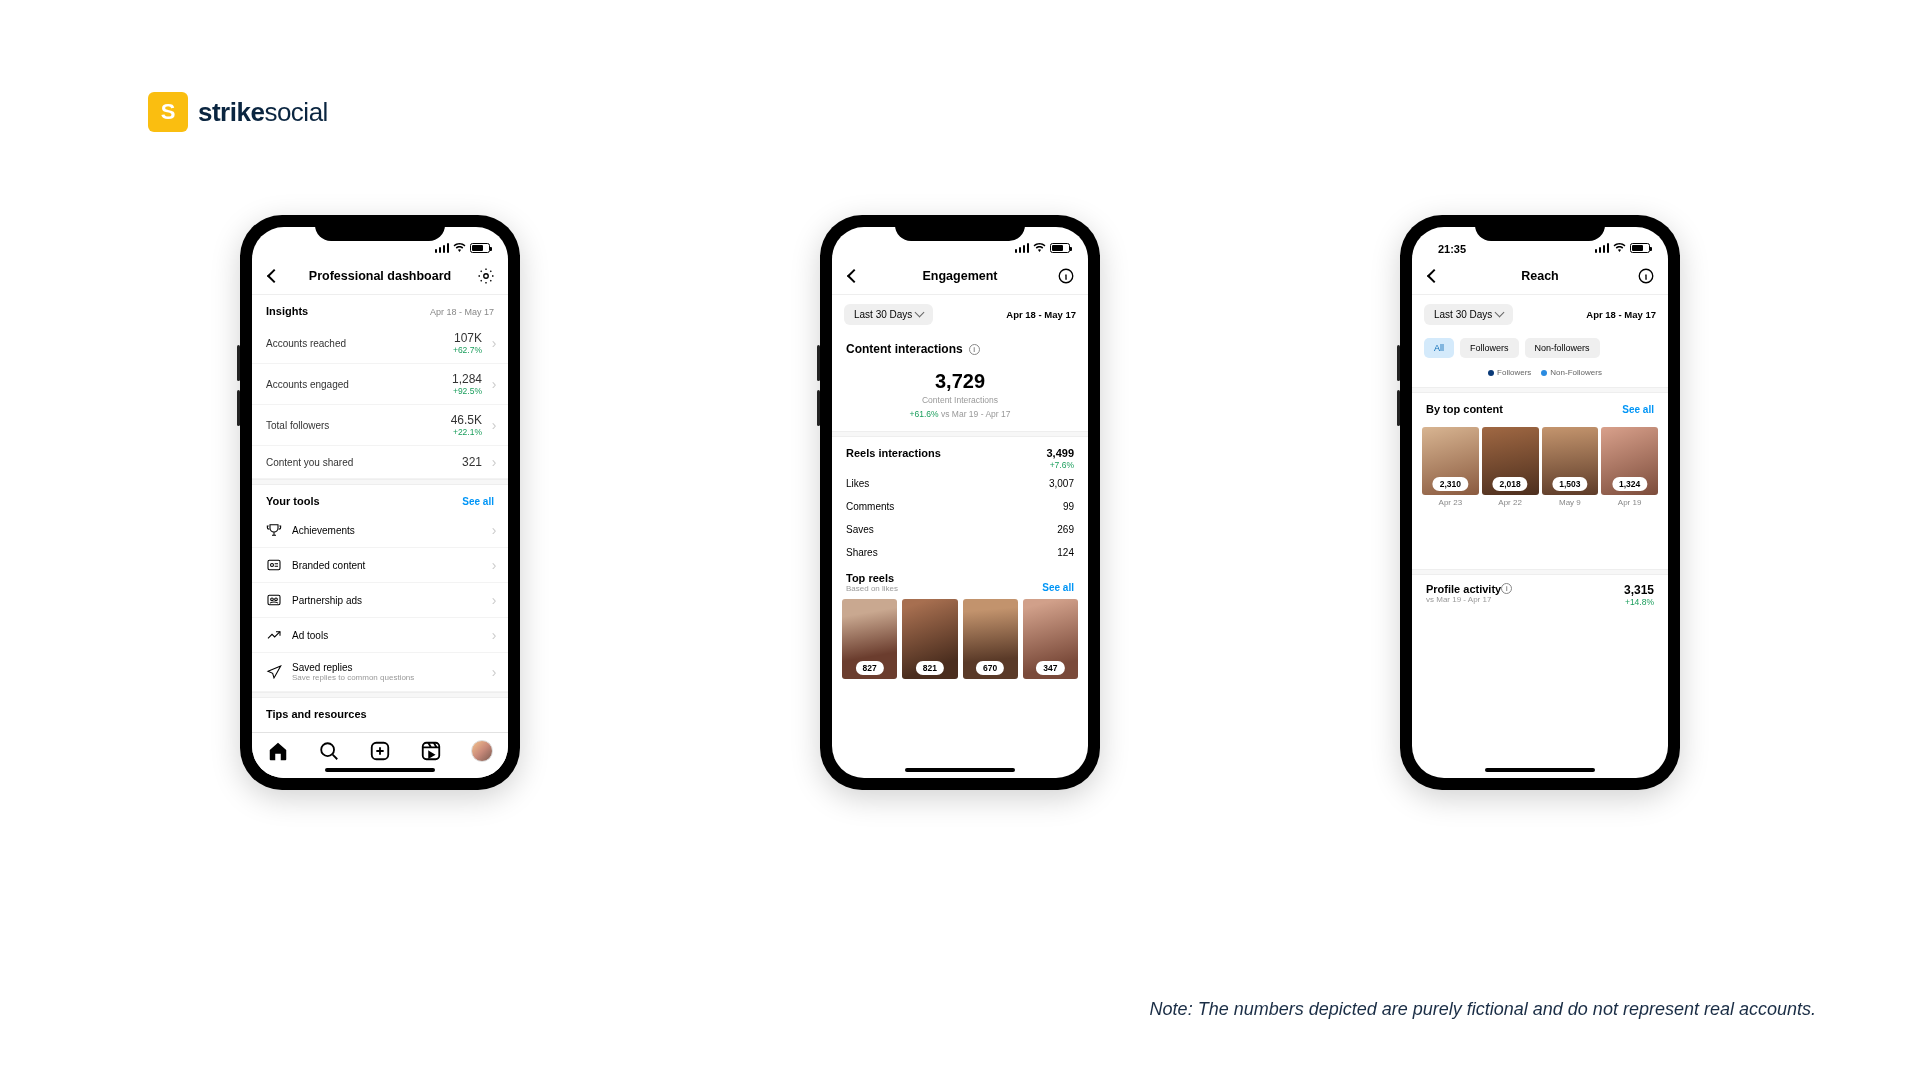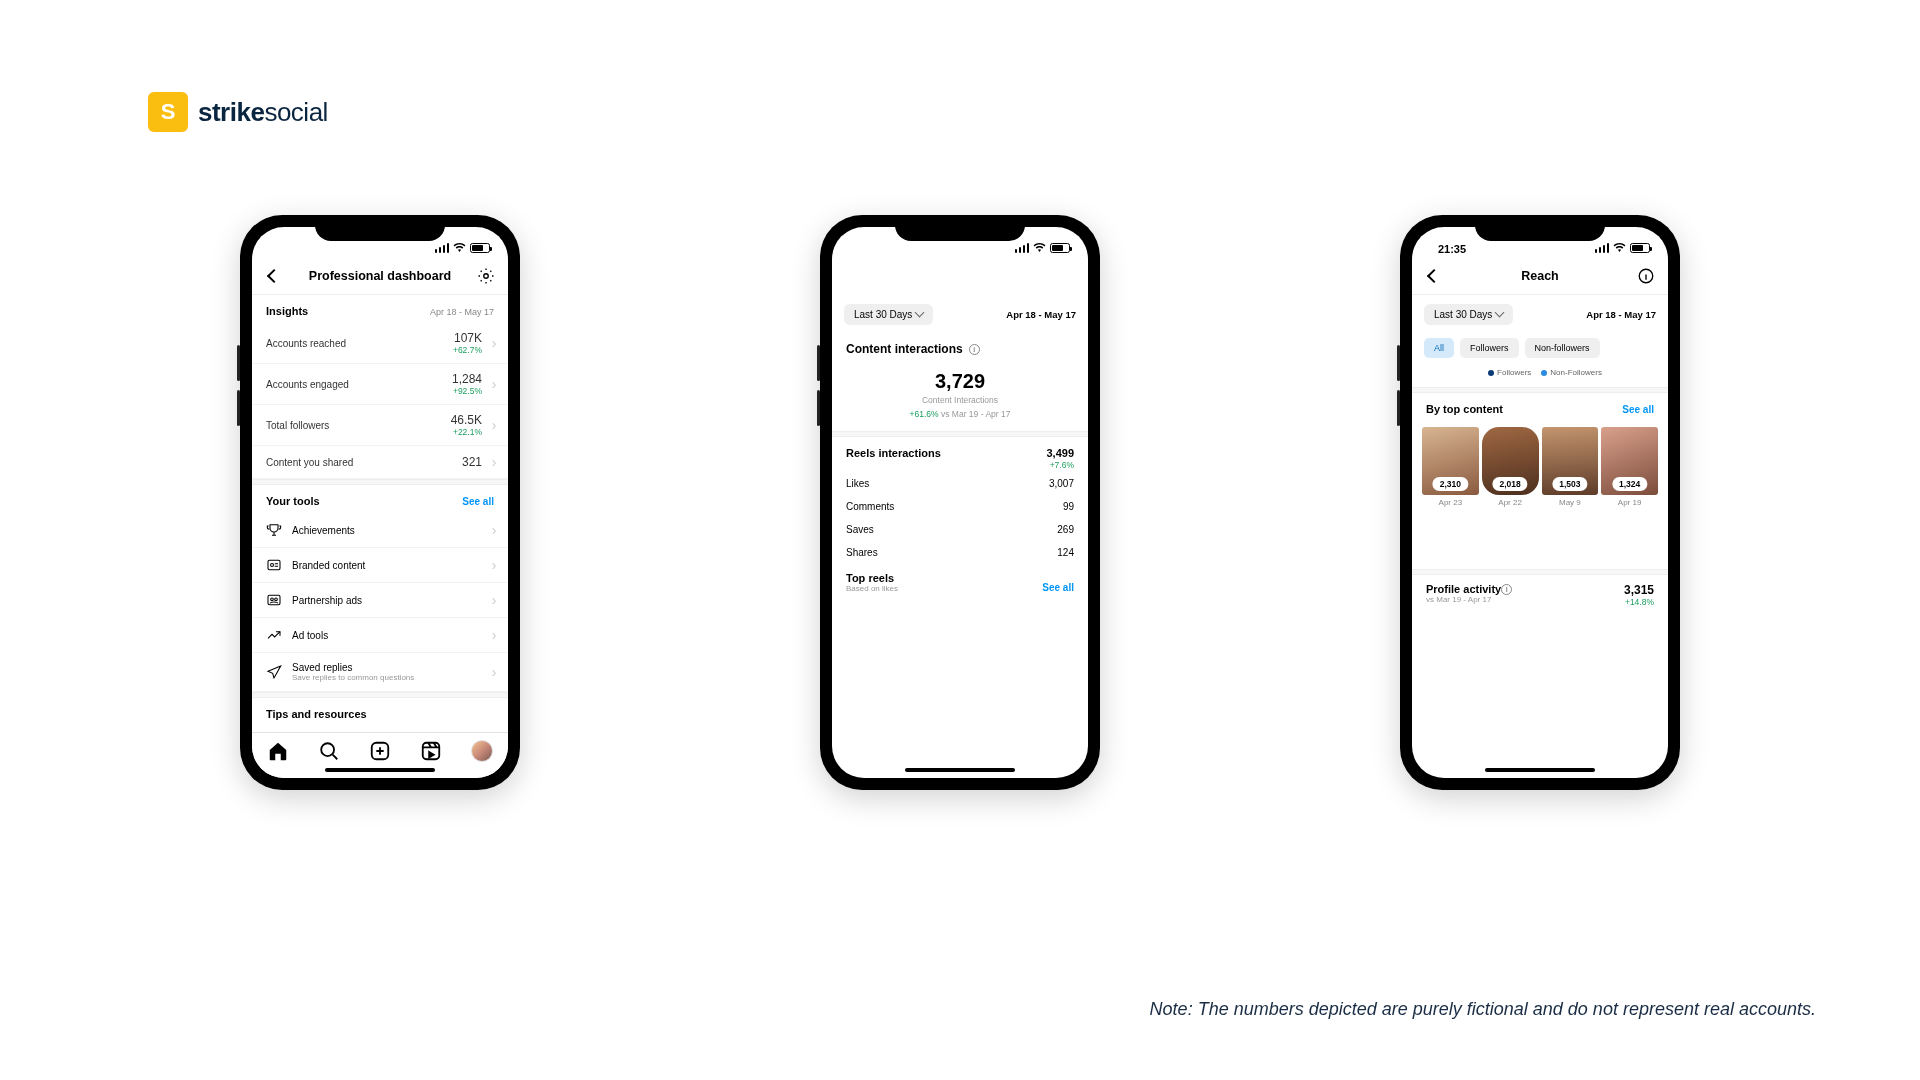--- a/index.html
+++ b/index.html
@@ -100,25 +100,25 @@
   .bar-nf{ position:absolute; top:0; height:100%; background:#2a8be0;}
   .legend{ text-align:center; font-size:8px; color:#666; padding:2px 0 10px;}
   .legend .dot{ display:inline-block; width:6px; height:6px; border-radius:50%; margin:0 3px 0 10px; vertical-align:middle;}
   .legend .d1{ background:#0a3a78;} .legend .d2{ background:#2a8be0;}
   .tc-grid{ display:flex; gap:3px; padding:6px 10px 2px;}
   .tc{ flex:1; text-align:center;}
   .tc-thumb{ height:68px; border-radius:3px; position:relative; overflow:hidden; margin-bottom:3px;}
   .tc-thumb .badge{ position:absolute; bottom:4px; left:50%; transform:translateX(-50%); background:#fff; color:#000; font-size:8.5px; font-weight:700; padding:2px 7px; border-radius:10px;}
   .tc-date{ font-size:8px; color:#888;}
   .tc1{ background:linear-gradient(165deg,#d8b592,#8a5a3f);}
-  .tc2{ background:linear-gradient(170deg,#a06843,#4d2f1e);border-radius:17px;}
+  .tc2{ background:linear-gradient(170deg,#a06843,#4d2f1e);}
   .tc3{ background:linear-gradient(175deg,#c4956e,#5e3c29);}
   .tc4{ background:linear-gradient(160deg,#d9a18c,#7c4c3b);}
   .pa-row{ display:flex; justify-content:space-between; align-items:flex-start; padding:8px 14px;}
-  .pa-row .l .t{ font-size:11px; font-weight:700; display:flex; align-items:center; }
+  .pa-row .l .t{ font-size:11px; font-weight:700; display:flex; align-items:flex-start; }
   .pa-row .l .s{ font-size:8px; color:#999;}
   .pa-row .r{ text-align:right;}
   .pa-row .r .v{ font-size:12px; font-weight:700;}
   .pa-row .r .c{ font-size:8.5px; color:#1a9e5c;}
 
   
   .footnote{ position:absolute; bottom:60px; right:104px; font-style:italic; color:#1a2d45; font-size:18px;}
 
 </style>
 </head>
@@ -318,20 +318,30 @@
               <span></span>
             </div>
           <span class="wifi"><svg width="13" height="10" viewBox="0 0 24 18">
                 <path d="M12 18 L9 14 C10.7 12.6 13.3 12.6 15 14 Z M5 10 C9 6.4 15 6.4 19 10 L17 12 C14 9.4 10 9.4 7 12 Z M1 6 C7.4 0.2 16.6 0.2 23 6 L21 8 C15.8 3.3 8.2 3.3 3 8 Z" fill="#000"></path>
               </svg></span>
           <div class="battery">
               <div class="battery-fill"></div>
             </div>
         </div>
       </div>
+      <div class="nav-header">
+        <div class="nav-icon chev-left"></div>
+        <div class="nav-title">Engagement</div>
+        <div class="nav-icon">
+            <svg class="info-svg" viewBox="0 0 24 24" fill="none" stroke="#000" stroke-width="1.8">
+              <circle cx="12" cy="12" r="9"></circle>
+              <path d="M12 8h.01M11 11h1v5h1"></path>
+            </svg>
+          </div>
+      </div>
       <div class="content">
         <div class="filter-bar">
           <div class="pill">
               <span>Last 30 Days</span>
               <span class="dn"></span>
             </div>
           <div class="date-txt">Apr 18 - May 17</div>
         </div>
         <div class="p2h">
           <span>Content interactions</span>
@@ -360,20 +370,34 @@
         <div class="stat-row">
             <span>Shares</span>
             <span>124</span>
           </div>
         <div class="sect-head" style="padding-top:8px; padding-bottom:0;">
           <span>
             <div style="font-size:11px; font-weight:700;">Top reels</div>
             <div style="font-size:8px; font-weight:400; color:#999;">Based on likes</div>
           </span>
           <span class="see-all">See all</span>
+        </div>
+        <div class="reels-grid">
+          <div class="reel reel1">
+              <div class="badge">827</div>
+            </div>
+          <div class="reel reel2">
+              <div class="badge">821</div>
+            </div>
+          <div class="reel reel3">
+              <div class="badge">670</div>
+            </div>
+          <div class="reel reel4">
+              <div class="badge">347</div>
+            </div>
         </div>
       </div>
       <div class="home-ind"></div>
     </div>
   </div>
 
   <div class="phone">
     <div class="notch"></div>
     <div class="screen">
       <div class="status-bar">

